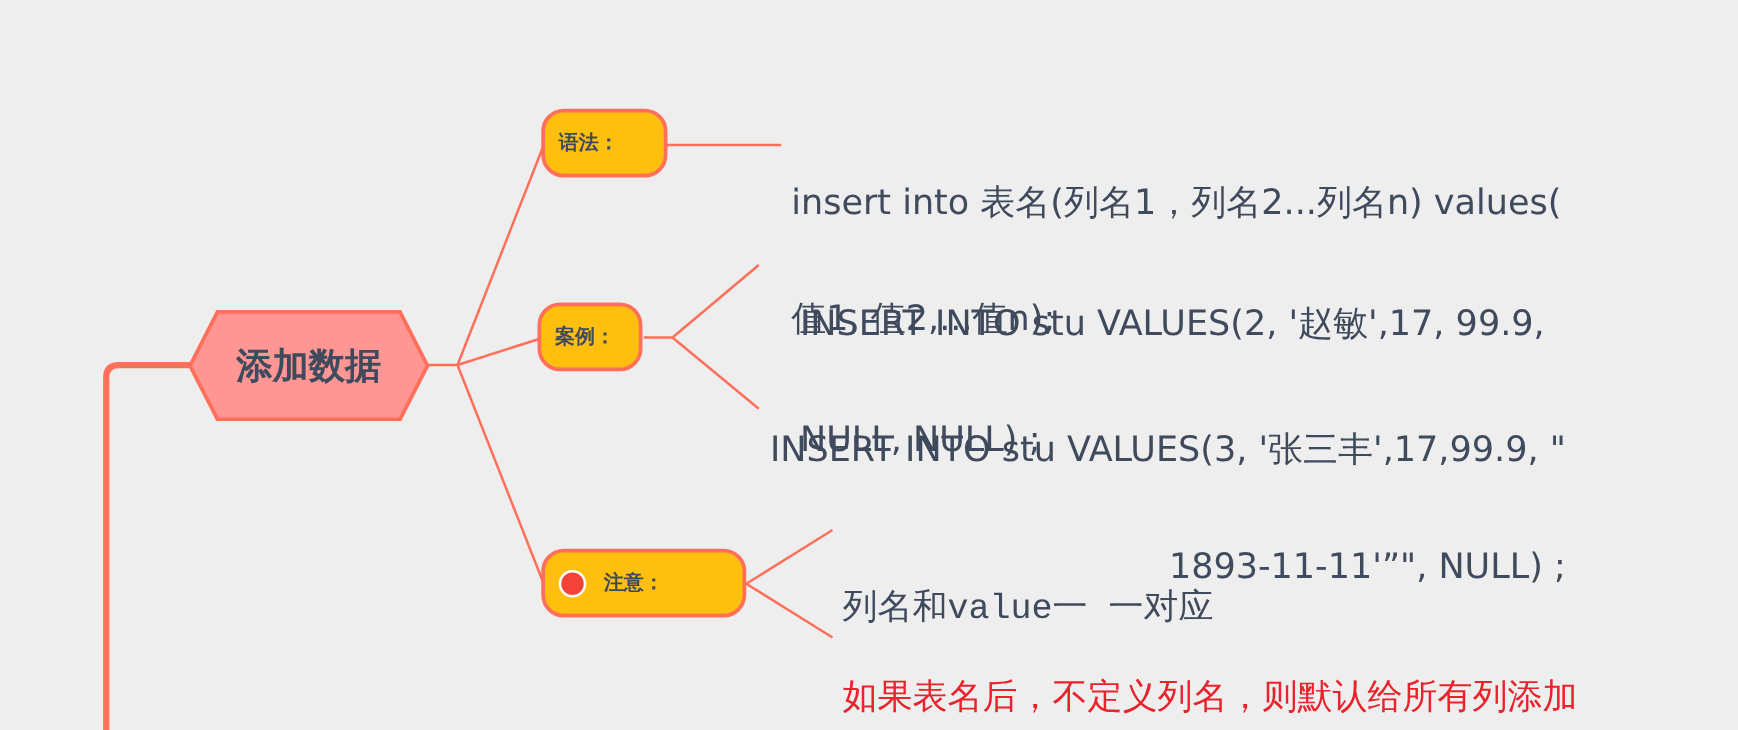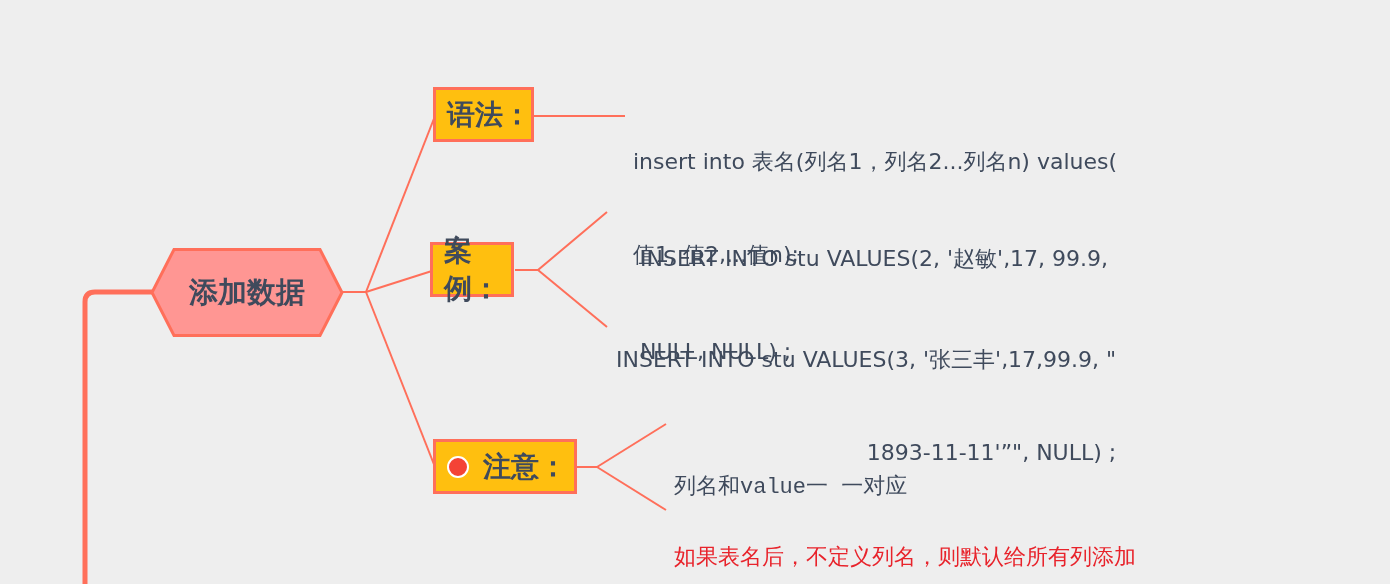--- a/index.html
+++ b/index.html
@@ -47,42 +47,42 @@
       font-weight: bold;
       color: #3f4a5c;
       letter-spacing: 0px;
     }
     .topic {
       position: absolute;
       height: 55px;
       box-sizing: border-box;
       background: #ffbf0f;
       border: 3px solid #ff6f5a;
-      border-radius: 0;
+      border-radius: 18px;
       display: flex;
       align-items: center;
-      font-size: 28px;
+      font-size: 16px;
       font-weight: bold;
       color: #3f4a5c;
     }
     .topic .label { padding-left: 11px; }
     .marker {
       width: 22px;
       height: 22px;
       border-radius: 50%;
       background: #f44336;
       border: 2px solid #ffffff;
       box-sizing: border-box;
       margin-left: 11px;
       flex: none;
     }
     .topic.with-marker .label { padding-left: 14px; }
     .leaf {
       position: absolute;
-      font-size: 22px;
+      font-size: 28px;
       line-height: 31px;
       color: #3f4a5c;
       white-space: pre;
     }
     .leaf.red { color: #e8232b; }
   </style>
 </head>
 <body>
 
 <svg id="connectors" viewBox="0 0 1390 584">
@@ -128,21 +128,21 @@
 </div>
 <div class="leaf" style="left:616px; top:181px;margin-left:24px;">
   <div>INSERT INTO stu VALUES(2, '赵敏',17, 99.9,</div>
   <div>NULL, NULL) ;</div>
 </div>
 <div class="leaf" style="left:616px; top:282px;text-align:right;">
   <div>INSERT INTO stu VALUES(3, '张三丰',17,99.9, "</div>
   <div>1893-11-11'”", NULL) ;</div>
 </div>
 
-<div class="topic with-marker" style="left:433px; top:439px; width:144px;">
+<div class="topic with-marker" style="left:433px; top:439px; width:164px;">
   <span class="marker"></span>
   <span class="label">注意：</span>
 </div>
 <div class="leaf" style="left:674px; top:410px;font-family:Liberation Mono, monospace;">
   <div>列名和value一 一对应</div>
 </div>
 <div class="leaf red" style="left:674px; top:479px;">
   <div>如果表名后，不定义列名，则默认给所有列添加</div>
   
 </div>

